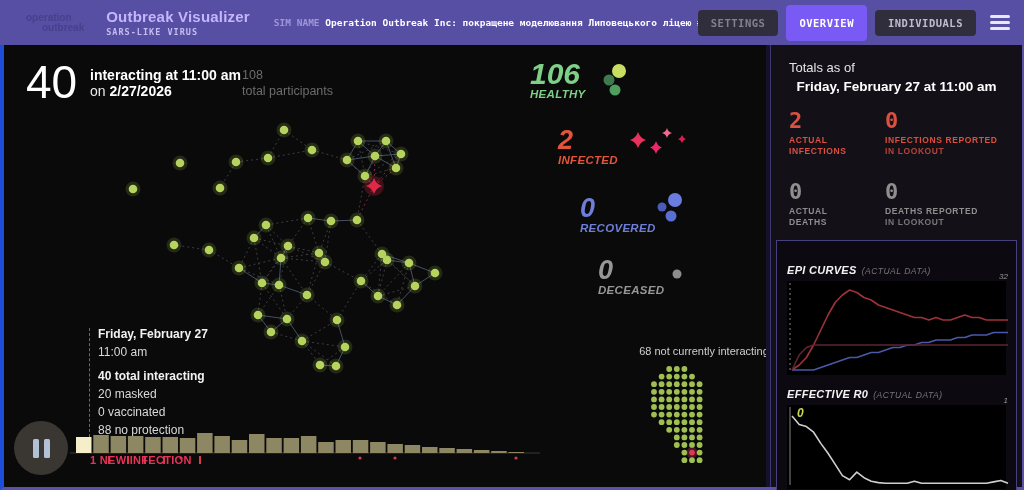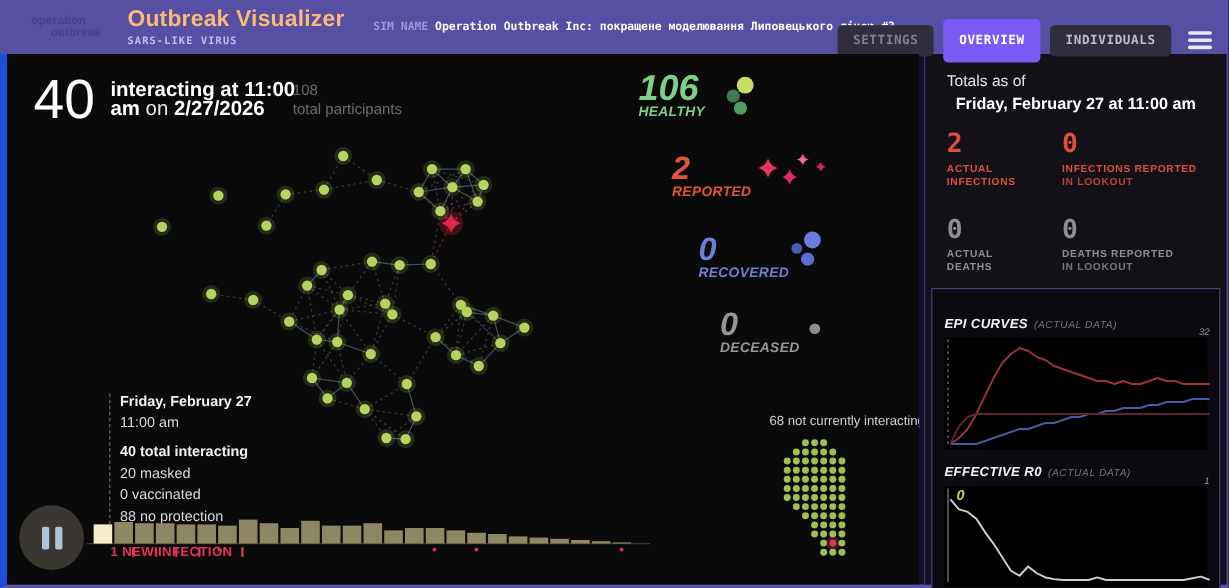--- a/index.html
+++ b/index.html
@@ -5,41 +5,41 @@
   * { margin:0; padding:0; box-sizing:border-box; }
   html,body { background:#000; }
   .app { width:1024px; height:490px; font-family:"Liberation Sans", sans-serif; overflow:hidden;
          background:#15112a; display:flex; flex-direction:column; }
 
   
   .header { height:45px; background:#574fa3; display:flex; align-items:center; flex-shrink:0; position:relative; }
   .logo { margin-left:26px; font-size:10px; font-weight:bold; color:#46408d; line-height:10px; }
   .logo .l2 { margin-left:16px; }
   .title-block { margin-left:22px; }
-  .app-title { color:#fdba74; font-weight:bold; font-size:19px; letter-spacing:.2px; }
+  .app-title { color:#c4b5fd; font-weight:bold; font-size:15px; letter-spacing:.2px; }
   .virus-type { color:#c3bdf0; font-size:8.5px; font-weight:bold; letter-spacing:1px;
                 font-family:"DejaVu Sans Mono", monospace; margin-top:2px; }
   .sim-info { margin-left:24px; font-family:"DejaVu Sans Mono", monospace; font-size:9.5px; line-height:14px; }
   .sim-label { color:#9e96d9; font-weight:bold; }
   .sim-value { color:#fdfdfd; font-weight:bold; }
-  .nav { position:absolute; right:14px; top:0; height:45px; display:flex; align-items:center; gap:8px;margin-top:11px; }
+  .nav { position:absolute; right:14px; top:0; height:45px; display:flex; align-items:center; gap:8px; }
   .nav-btn { font-family:"DejaVu Sans Mono", monospace; font-size:10.5px; font-weight:bold; letter-spacing:.5px;
              border:none; border-radius:4px; padding:7px 13px; background:#302d3d; color:#84808f; cursor:pointer; }
   .nav-btn.bright { color:#bfbcce; }
   .nav-btn.active { background:#7a5af5; color:#fff; padding:12px 13px; }
   .hamburger { width:20px; margin-left:6px; cursor:pointer; }
   .hamburger div { height:2.5px; background:#e8e6f5; margin:3.5px 0; border-radius:2px; }
 
   
-  .body-row { flex:1; display:flex; border-left:6px solid #1d4ed8; border-bottom:3px solid #5a52a8;
+  .body-row { flex:1; display:flex; border-left:4px solid #1d4ed8; border-bottom:3px solid #5a52a8;
               border-right:2px solid #5a52a8; background:#15112a; min-height:0; }
   .main { position:relative; flex:1; background:#0a0a0a; margin-right:4px; overflow:hidden; }
 
   .big-count { position:absolute; left:22px; top:10px; color:#fff; font-size:46px; font-weight:500; }
-  .interacting-label { position:absolute; left:86px; top:22px; width:160px; color:#e9e9e9; font-size:17px; line-height:16px; }
+  .interacting-label { position:absolute; left:86px; top:22px; width:160px; color:#e9e9e9; font-size:14px; line-height:16px; }
   .interacting-label b { color:#fff; }
   .participants { position:absolute; left:238px; top:22px; color:#6c6c6c; font-size:12.5px; line-height:16px; }
 
   .stat { position:absolute;font-style:italic; }
   .stat .v { font-size:27px; font-weight:bold; line-height:26px; }
   .stat .l { font-size:11.5px; font-weight:bold; letter-spacing:.3px; margin-top:1px; }
   .stat.healthy   { left:526px; top:16px;  color:#7ed087; }
   .stat.healthy .v { font-size:30px; }
   .stat.infected  { left:554px; top:82px;  color:#e4543a; }
   .stat.recovered { left:576px; top:150px; color:#6f7fd8; }
@@ -132,21 +132,21 @@
         <div class="v">106</div>
         <div class="l">HEALTHY</div>
       </div>
       <svg class="stat-icon" style="left:596px;top:18px" width="34" height="34">
         <circle cx="9" cy="17" r="5.5" fill="#3f7a4e"></circle>
           <circle cx="19" cy="8" r="7" fill="#c8de62"></circle>
           <circle cx="15" cy="27" r="5.5" fill="#4f9e5f"></circle>
       </svg>
       <div class="stat infected">
         <div class="v">2</div>
-        <div class="l">REPORTED</div>
+        <div class="l">INFECTED</div>
       </div>
       <svg class="stat-icon" style="left:622px;top:78px" width="64" height="40">
         <path d="M12 9 Q14 15 20 17 Q14 19 12 25 Q10 19 4 17 Q10 15 12 9Z" fill="#e8315b"></path>
         <path d="M30 18 Q31.5 23 36 24.5 Q31.5 26 30 31 Q28.5 26 24 24.5 Q28.5 23 30 18Z" fill="#e52a6a"></path>
         <path d="M41 5 Q42 9 46 10 Q42 11 41 15 Q40 11 36 10 Q40 9 41 5Z" fill="#f06a8e"></path>
         <path d="M56 12 Q57 15 60 16 Q57 17 56 20 Q55 17 52 16 Q55 15 56 12Z" fill="#d81f50"></path>
       </svg>
       <div class="stat recovered">
         <div class="v">0</div>
         <div class="l">RECOVERED</div>

